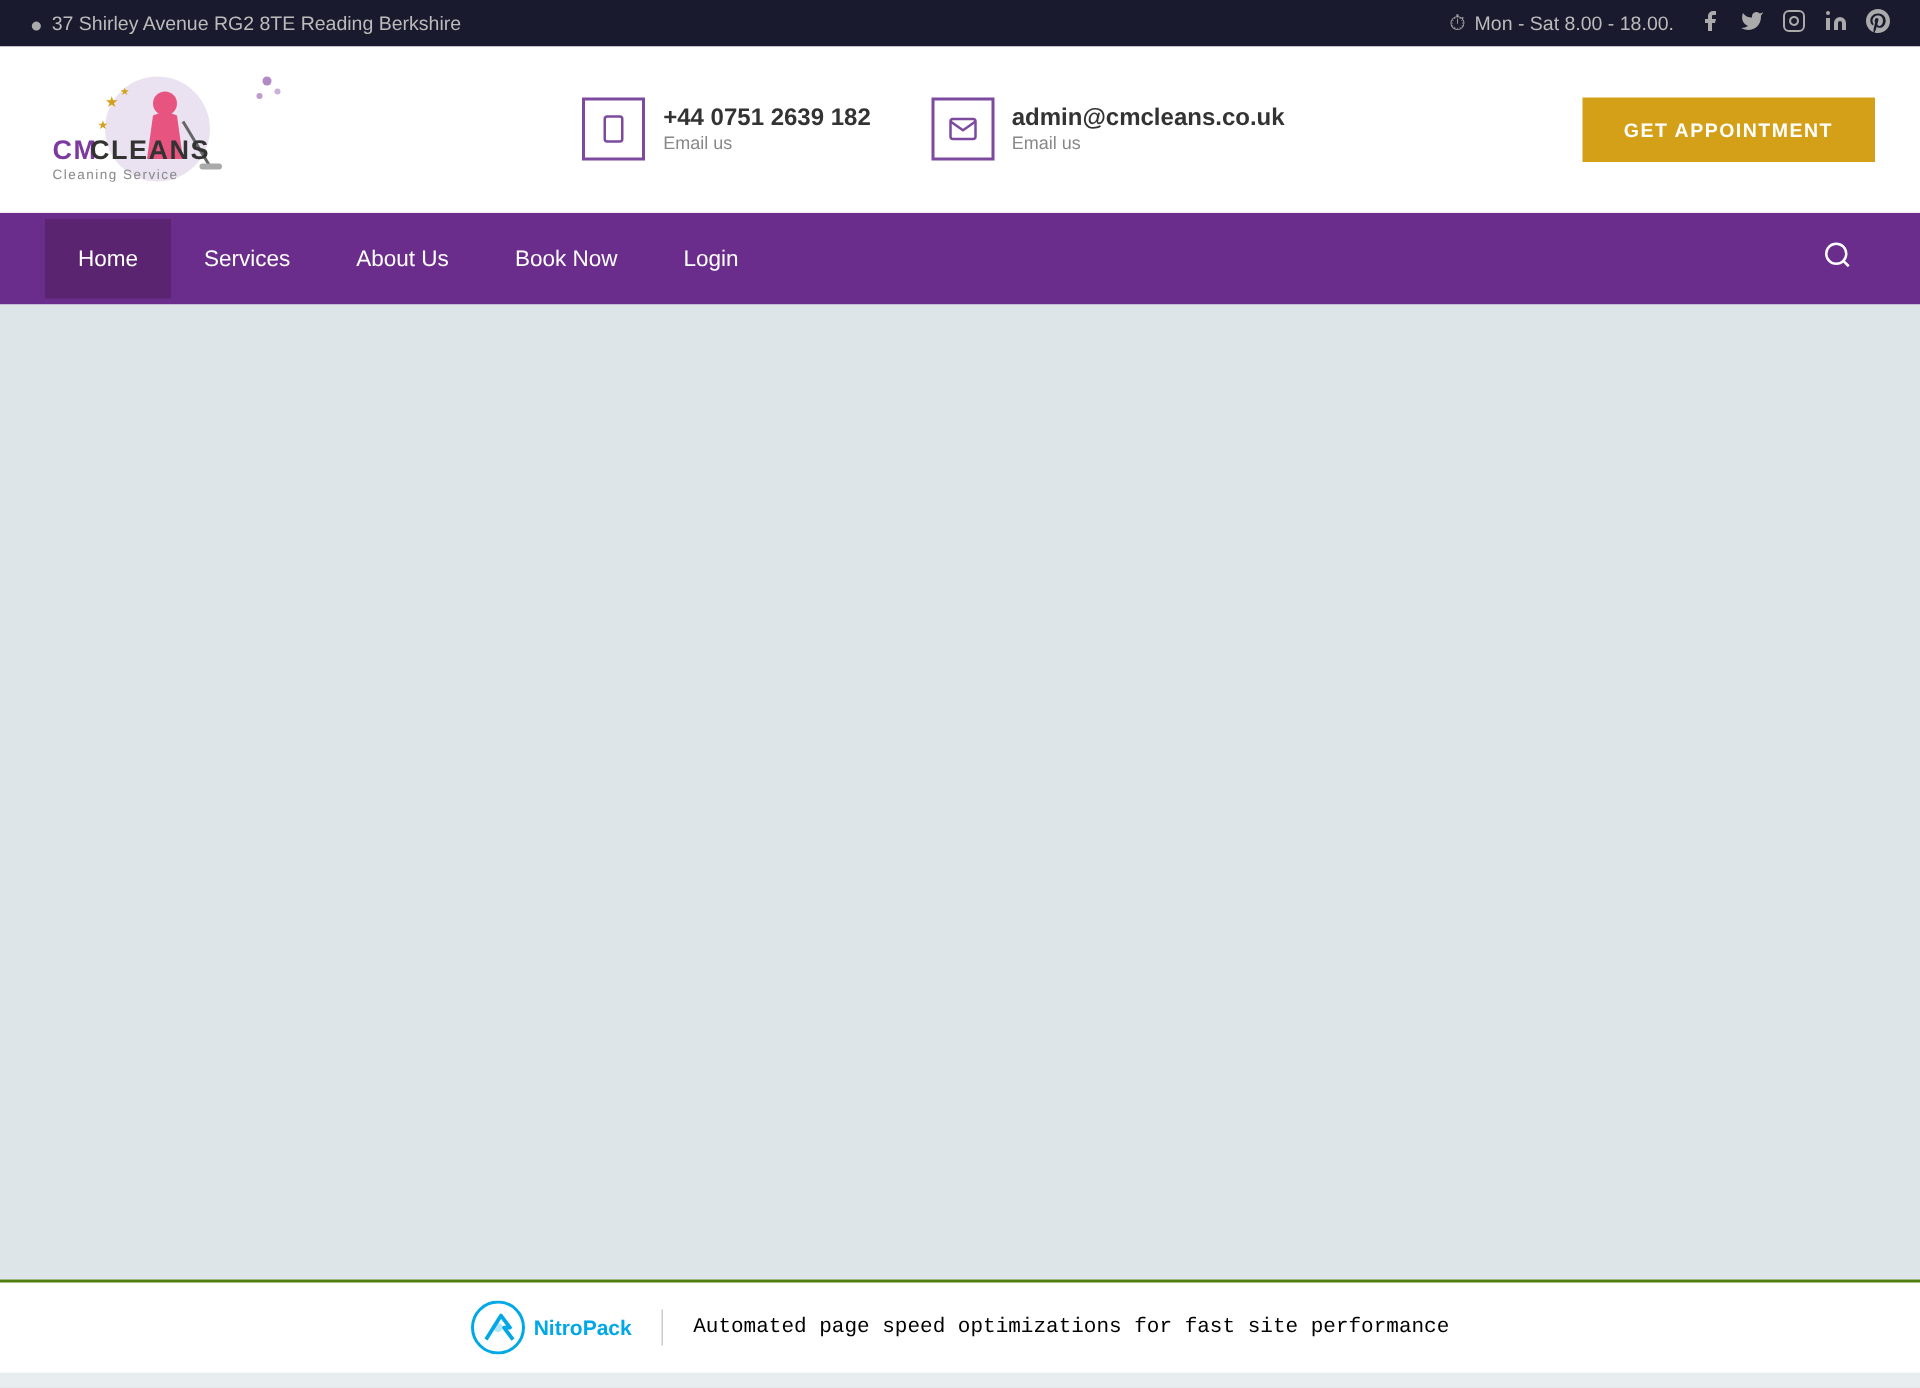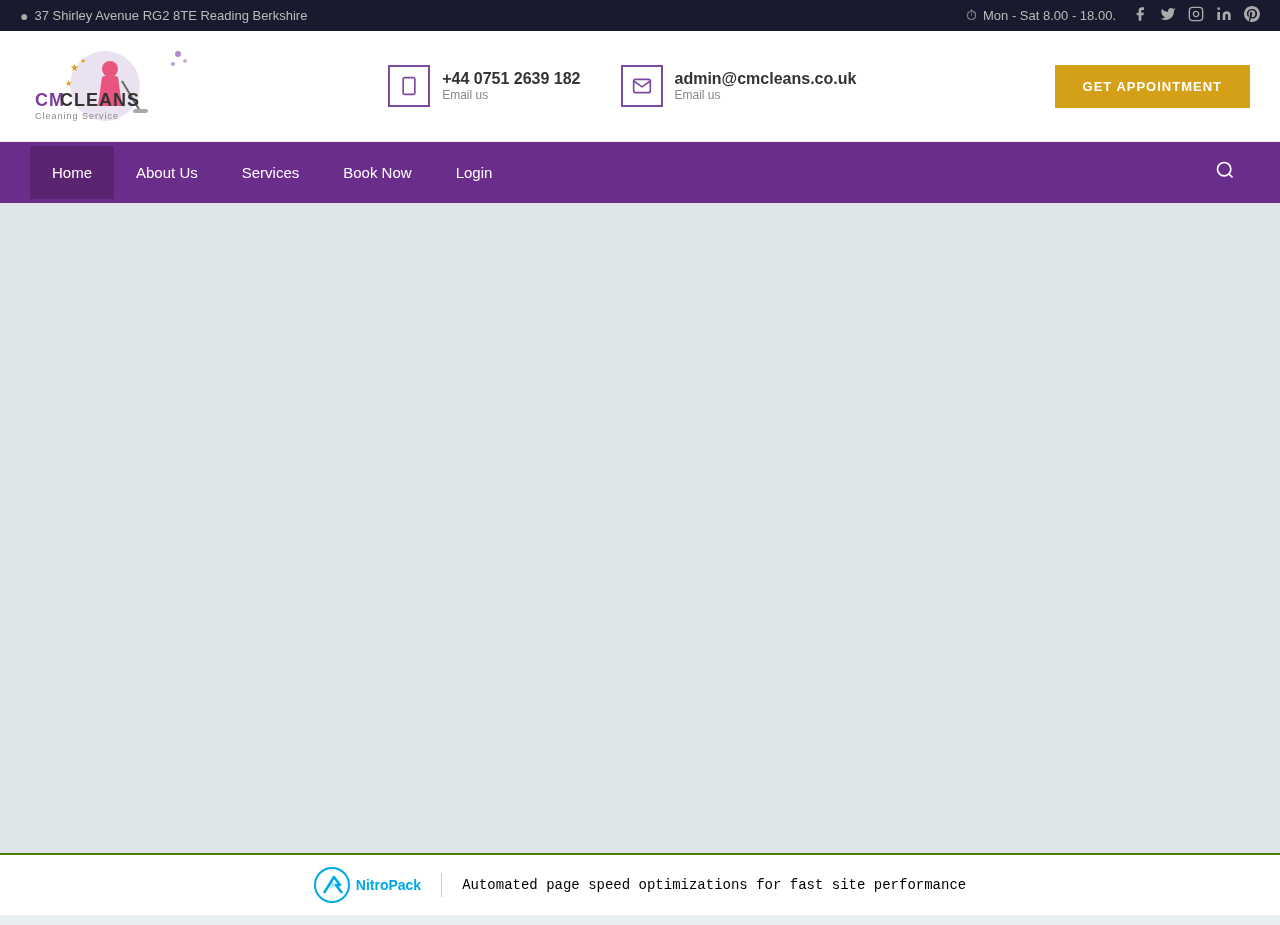--- a/index.html
+++ b/index.html
@@ -316,22 +316,22 @@
       </div>
     </div>
   </div>
 
   <button class="cta-button">GET APPOINTMENT</button>
 </div>
 
 <nav class="nav-bar">
   <div class="nav-links">
     <a class="nav-item active" href="#">Home</a>
+    <a class="nav-item" href="#">Services</a>
     <a class="nav-item" href="#">About Us</a>
-    <a class="nav-item" href="#">Services</a>
     <a class="nav-item" href="#">Book Now</a>
     <a class="nav-item" href="#">Login</a>
   </div>
   <div class="nav-search">
     <svg width="20" height="20" viewBox="0 0 24 24" fill="none" stroke="#fff" stroke-width="2">
       <circle cx="11" cy="11" r="8"></circle>
       <line x1="21" y1="21" x2="16.65" y2="16.65"></line>
     </svg>
   </div>
 </nav>

